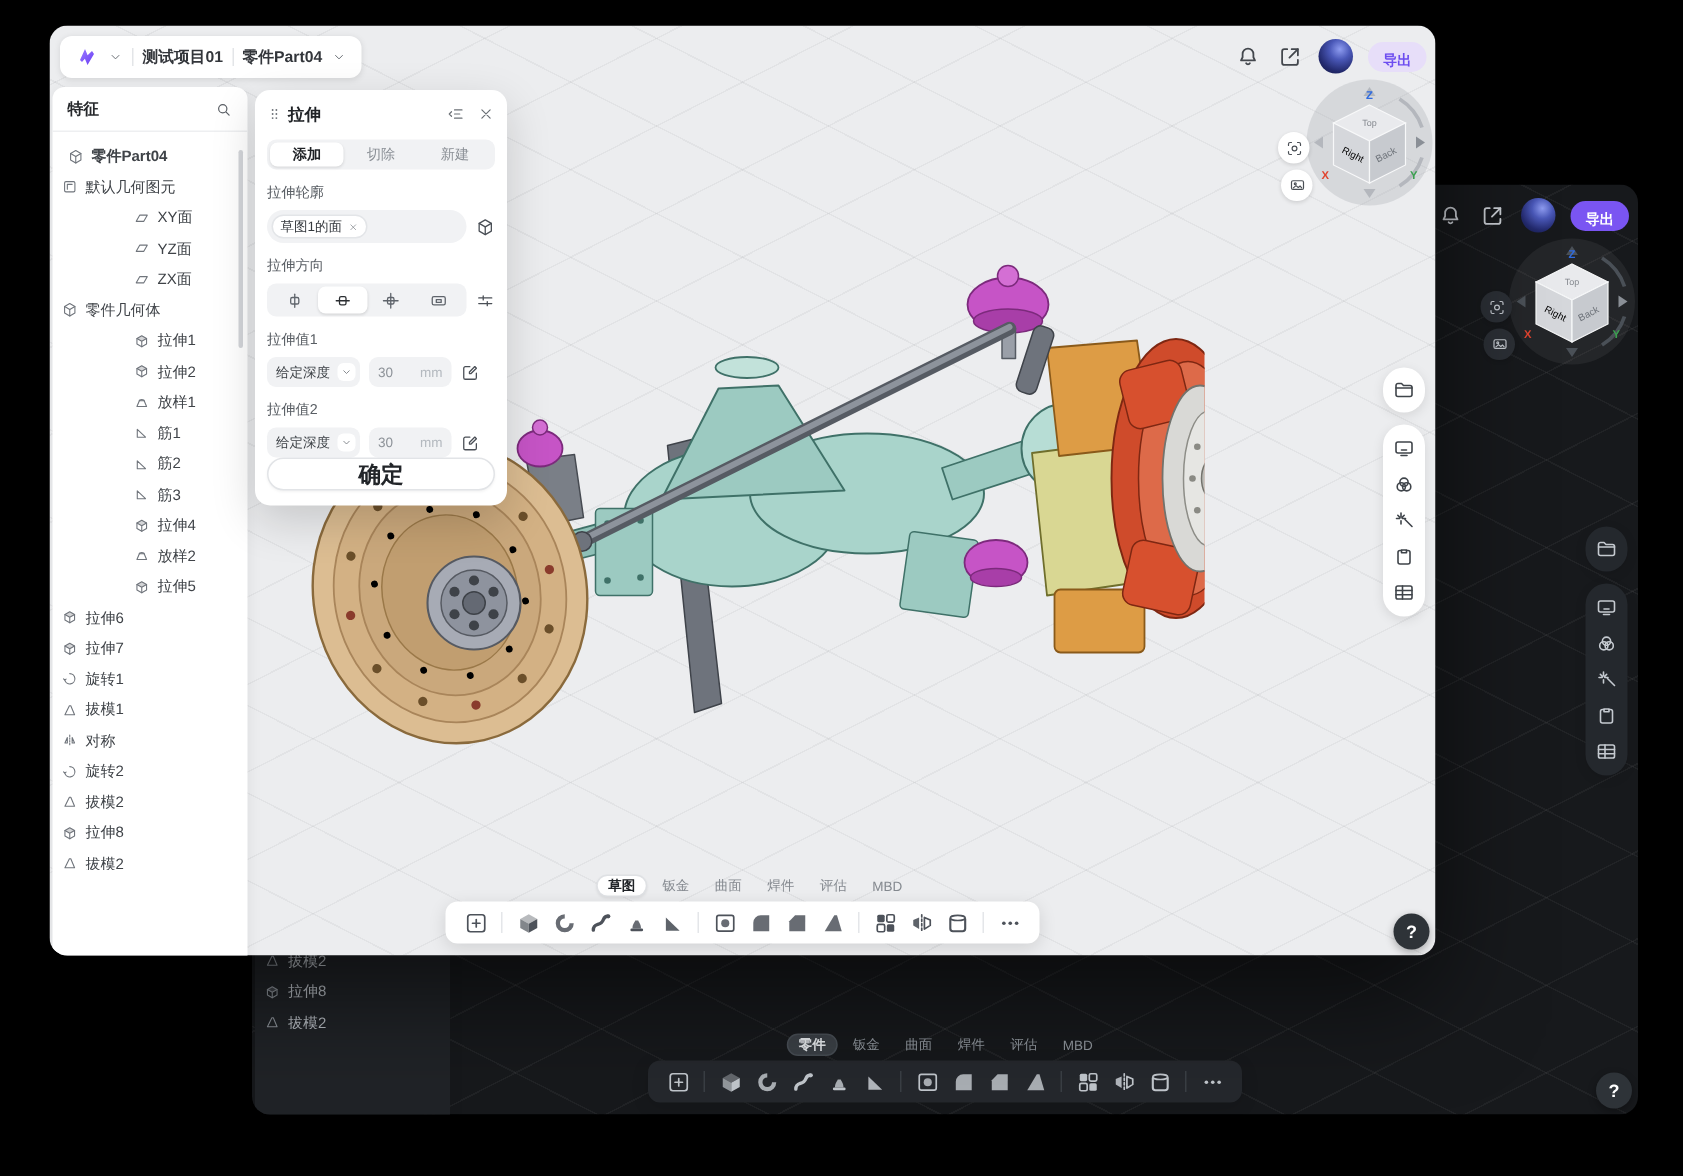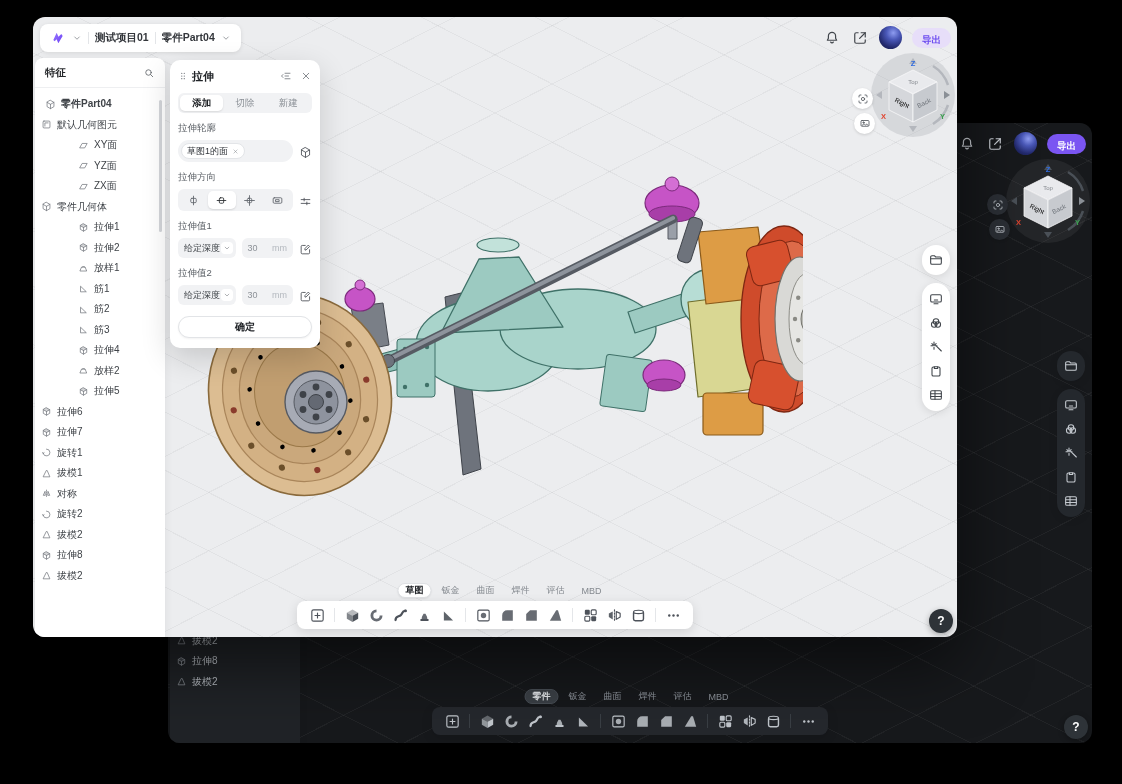--- a/index.html
+++ b/index.html
@@ -44,29 +44,29 @@
   .fp-head{height:30px;display:flex;align-items:center;justify-content:space-between;padding:0 10px;
     border-bottom:1px solid #eeeff1;font-size:10.5px;font-weight:700;color:#26282b;}
   .theme-dark .fp-head{border-color:#2c3036;color:#d6dade;}
   .fp-head .icon{width:12px;height:12px;color:#5a5f65;}
   .theme-dark .fp-head .icon{color:#9aa0a7;}
   .fp-list{padding-top:6px;height:492px;overflow:hidden;}
   .tree-item{height:20.5px;display:flex;align-items:center;gap:5px;font-size:10px;color:#3f4348;
     padding-left:10px;cursor:pointer;white-space:nowrap;}
   .theme-dark .tree-item{color:#b7bcc2;}
   .tree-item.lvl1{padding-left:6px;}
-  .tree-item.lvl2{padding-left:43px;}
+  .tree-item.lvl2{padding-left:54px;}
   .tree-item.root{font-weight:700;}
   .tree-item .icon{width:11px;height:11px;flex:0 0 11px;color:#70757c;}
   .theme-dark .tree-item .icon{color:#8d939a;}
   .fp-scrollbar{position:absolute;right:3px;top:42px;width:3px;height:132px;border-radius:2px;background:#d3d5d9;}
   .theme-dark .fp-scrollbar{background:#3b4046;}
 
   
-  .dialog{position:absolute;left:137px;top:43px;width:150px;background:#fff;border-radius:10px;
+  .dialog{position:absolute;left:137px;top:43px;width:168px;background:#fff;border-radius:10px;
     box-shadow:0 10px 30px rgba(0,0,0,.16);padding:8px 8px 10px;}
   .theme-dark .dialog{background:#24272c;}
   .dlg-head{display:flex;align-items:center;height:16px;}
   .dlg-head .icon{width:12px;height:12px;color:#6b7076;}
   .dlg-title{font-size:11px;font-weight:700;color:#202327;margin-left:4px;flex:1;}
   .theme-dark .dlg-title{color:#d6dade;}
   .dlg-head .right{display:flex;gap:8px;}
   .dlg-tabs{background:#f1f2f4;border-radius:6px;height:20px;display:flex;padding:2px;margin-top:9px;}
   .theme-dark .dlg-tabs{background:#2c3035;}
   .dlg-tab{flex:1;font-size:9.5px;color:#8b9096;display:flex;align-items:center;justify-content:center;
@@ -92,22 +92,22 @@
     font-size:9px;color:#3c4045;padding:0 3px 0 6px;cursor:pointer;}
   .theme-dark .dd{background:#2c3035;color:#b7bcc2;}
   .dd .chev{margin-left:auto;width:12px;height:12px;background:#fff;border-radius:4px;display:flex;
     align-items:center;justify-content:center;color:#6b7076;}
   .dd .chev .icon{width:8px;height:8px;}
   .num{width:55px;height:20px;background:#f1f2f4;border-radius:6px;display:flex;align-items:center;
     font-size:9px;padding:0 6px;}
   .theme-dark .num{background:#2c3035;}
   .num .v{color:#8d9298;flex:1;}
   .num .u{color:#b4b9bf;}
-  .confirm{margin-top:11px;height:22px;width:100%;border:1px solid #e2e4e7;border-radius:11px;background:#fff;
-    font-size:10px;font-weight:700;color:#222529;font-family:inherit;cursor:pointer;box-shadow:0 1px 2px rgba(0,0,0,.05);}
+  .confirm{height:22px;width:100%;border:1px solid #e2e4e7;border-radius:11px;background:#fff;
+    font-size:15px;font-weight:700;color:#222529;font-family:inherit;cursor:pointer;box-shadow:0 1px 2px rgba(0,0,0,.05);}
 
   
   .viewcube{position:absolute;left:837px;top:35px;width:86px;height:86px;cursor:pointer;}
   .vc-btn{position:absolute;width:21px;height:21px;border-radius:50%;background:#fff;
     box-shadow:0 1px 3px rgba(0,0,0,.14);display:flex;align-items:center;justify-content:center;color:#4a4f55;cursor:pointer;}
   .vc-btn .icon{width:12px;height:12px;}
   .theme-dark .vc-btn{background:#2b2f35;color:#c5cad0;}
   .vc-btn.b1{left:819px;top:71px;}
   .vc-btn.b2{left:821px;top:96px;}
 

